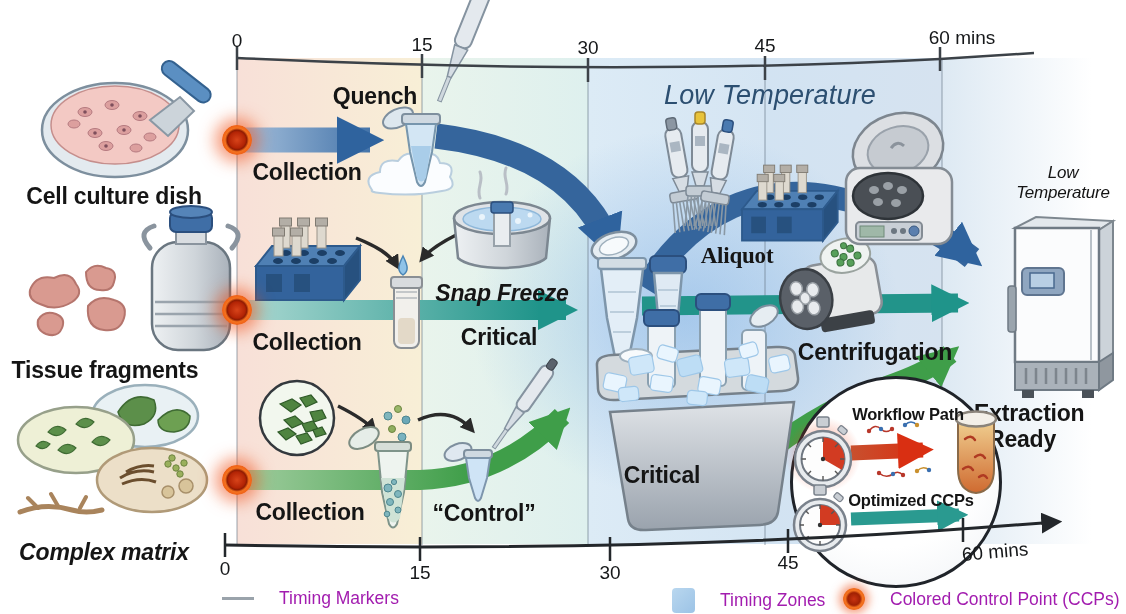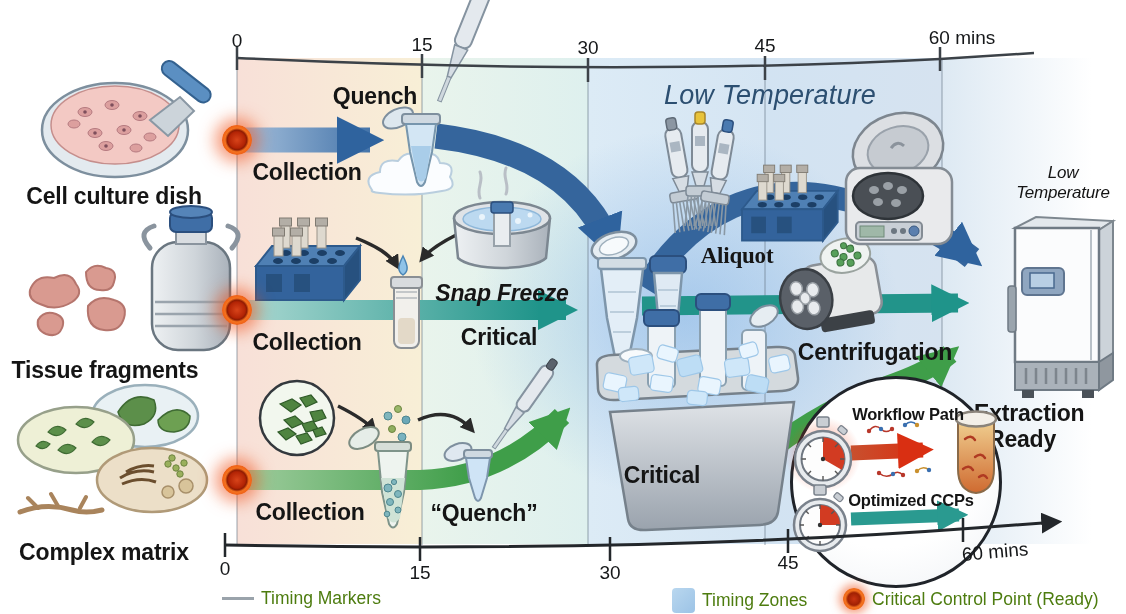--- a/index.html
+++ b/index.html
@@ -16,22 +16,22 @@
        font-size:23px;font-weight:700;letter-spacing:-.2px;}
   .tick{position:absolute;transform:translateX(-50%);white-space:nowrap;z-index:7;
         font-size:19px;font-weight:400;color:#16181a;}
   .wrap{white-space:normal;text-align:center;line-height:1.15;}
   #lowtemp-top{font-style:italic;font-weight:400;font-size:27px;color:#2c4f71;letter-spacing:.2px;}
   #lowtemp-right{font-style:italic;font-weight:400;font-size:17px;color:#141414;width:112px;}
   #inset{position:absolute;left:790px;top:376px;width:206px;height:206px;border-radius:50%;
          border:3px solid #20242a;background:radial-gradient(circle at 45% 35%,#ffffff 55%,#eef1f5 100%);z-index:6;}
   #inset .lbl{font-size:16.5px;}
   #axes{position:absolute;left:0;top:0;z-index:7;pointer-events:none;}
-  .legend-item{position:absolute;top:588px;display:flex;align-items:center;gap:7px;z-index:8;
-               font-size:17.5px;font-weight:400;color:#4d7c0f;}
+  .legend-item{position:absolute;top:588px;display:flex;align-items:center;gap:25px;z-index:8;
+               font-size:17.5px;font-weight:400;color:#a21caf;}
   .leg-line{width:32px;height:2.5px;background:#9aa3ab;}
   .leg-teal{width:36px;height:8px;border-radius:4px;background:#2d9a90;}
   .leg-cool{width:23px;height:25px;border-radius:4px;background:linear-gradient(135deg,#b9d7ef,#9cc3e6);}
   .leg-ccp{width:22px;height:22px;border-radius:50%;
            background:radial-gradient(circle,#c93410 0%,#a02103 40%,#f4731f 55%,#e05014 100%);
            box-shadow:0 0 9px 4px rgba(238,72,16,.5);}
 </style>
 </head>
 <body>
 
@@ -411,28 +411,28 @@
         <rect x="1082" y="390" width="12" height="8" fill="#4a5158"></rect>
     </g>
   </svg>
 
   <div class="ccp" style="left:222px;top:125px;"></div>
   <div class="ccp" style="left:222px;top:295px;"></div>
   <div class="ccp" style="left:222px;top:465px;"></div>
 
   <div class="lbl" style="left:114px;top:183px;">Cell culture dish</div>
   <div class="lbl" style="left:105px;top:357px;">Tissue fragments</div>
-  <div class="lbl" style="left:104px;top:539px;">Complex matrix</div>
+  <div class="lbl" style="left:104px;top:539px;font-style:italic;">Complex matrix</div>
   <div class="lbl" style="left:375px;top:83px;">Quench</div>
   <div class="lbl" style="left:307px;top:159px;">Collection</div>
   <div class="lbl" style="left:502px;top:280px;font-style:italic;">Snap Freeze</div>
   <div class="lbl" style="left:499px;top:324px;">Critical</div>
   <div class="lbl" style="left:307px;top:329px;">Collection</div>
   <div class="lbl" style="left:310px;top:499px;">Collection</div>
-  <div class="lbl" style="left:484px;top:500px;">“Quench”</div>
+  <div class="lbl" style="left:484px;top:500px;">“Control”</div>
   <div class="lbl" style="left:737px;top:243px;font-family:Liberation Serif, serif;">Aliquot</div>
   <div class="lbl" style="left:838px;top:339px;margin-left:37px;">Centrifugation</div>
   <div class="lbl" style="left:662px;top:462px;">Critical</div>
   <div class="lbl" id="lowtemp-top" style="left:770px;top:80px;">Low Temperature</div>
   <div class="lbl wrap" id="lowtemp-right" style="left:1063px;top:163px;">Low Temperature</div>
   <div class="lbl wrap" style="left:1022px;top:400px;width:96px;">Extraction Ready</div>
 
   <div id="inset">
     <svg width="206" height="206" viewBox="0 0 206 206" style="position:absolute;left:0;top:0;overflow:visible;">
       <defs>
@@ -536,16 +536,16 @@
   <div class="legend-item" style="left:222px;">
     <span class="leg-line"></span>
     <span>Timing Markers</span>
   </div>
   <div class="legend-item" style="left:672px;">
     <span class="leg-cool"></span>
     <span>Timing Zones</span>
   </div>
   <div class="legend-item" style="left:843px;">
     <span class="leg-ccp"></span>
-    <span>Critical Control Point (Ready)</span>
+    <span>Colored Control Point (CCPs)</span>
   </div>
 
 </div>
 
 </body></html>

